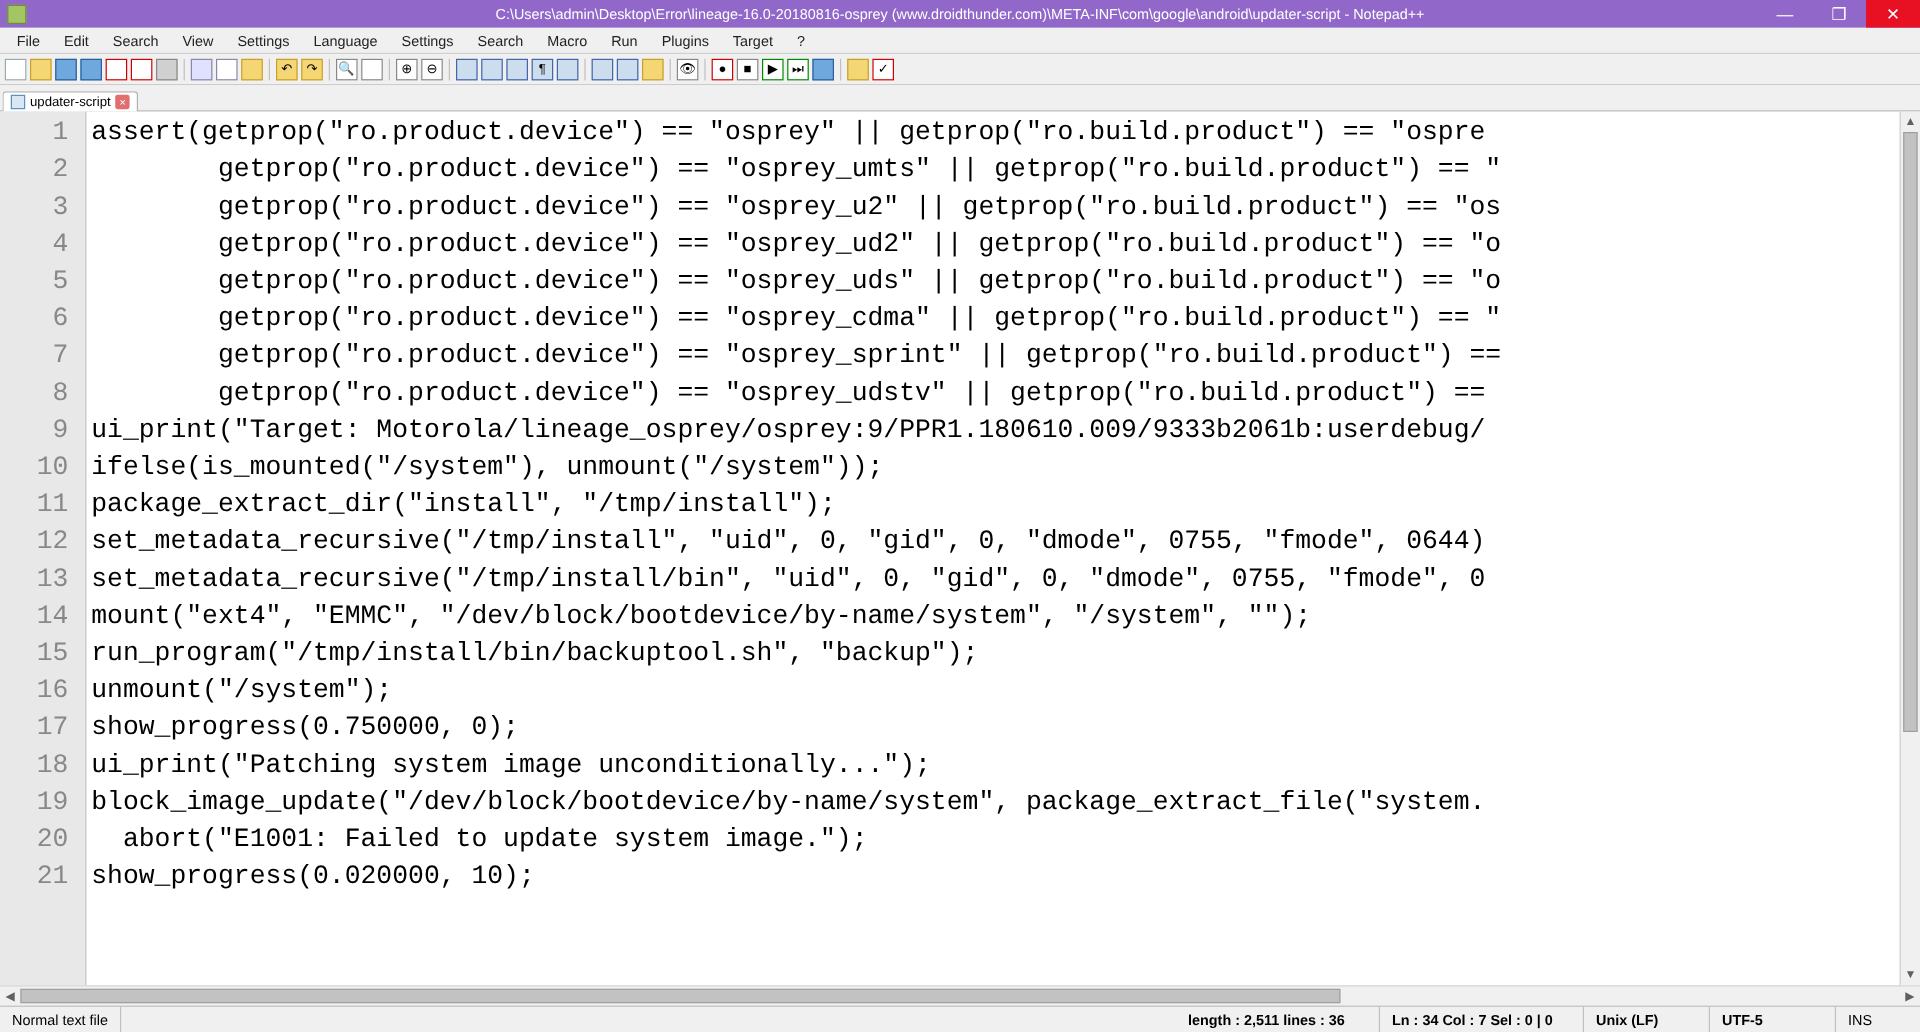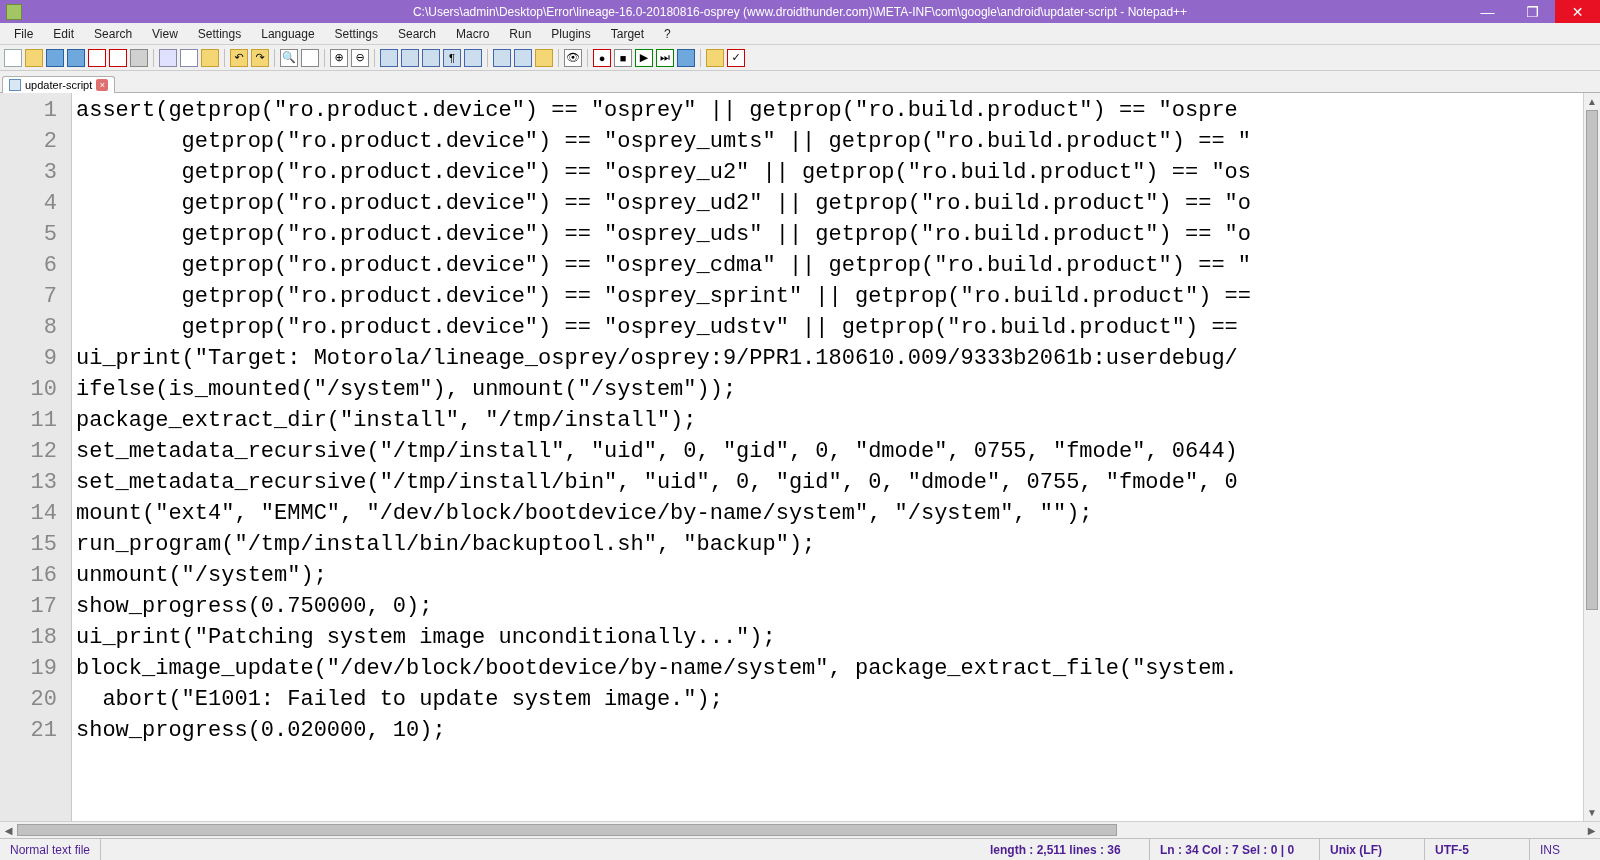--- a/index.html
+++ b/index.html
@@ -192,21 +192,21 @@
   background: #c2c2c2;
   border: 1px solid #a0a0a0;
 }
 .status-bar {
   height: 22px;
   background: #f0f0f0;
   border-top: 1px solid #c0c0c0;
   display: flex;
   align-items: flex-end;
   font-size: 12px;
-  color: #4c1d95;
+  color: #000000;
 }
 .status-bar .cell {
   padding: 0 10px;
   border-right: 1px solid #c0c0c0;
   height: 100%;
   display: flex;
   align-items: center;
 }
 .status-bar .spacer { flex: 1; }
 .status-bar .cell.wide { min-width: 170px; font-weight: bold; }

